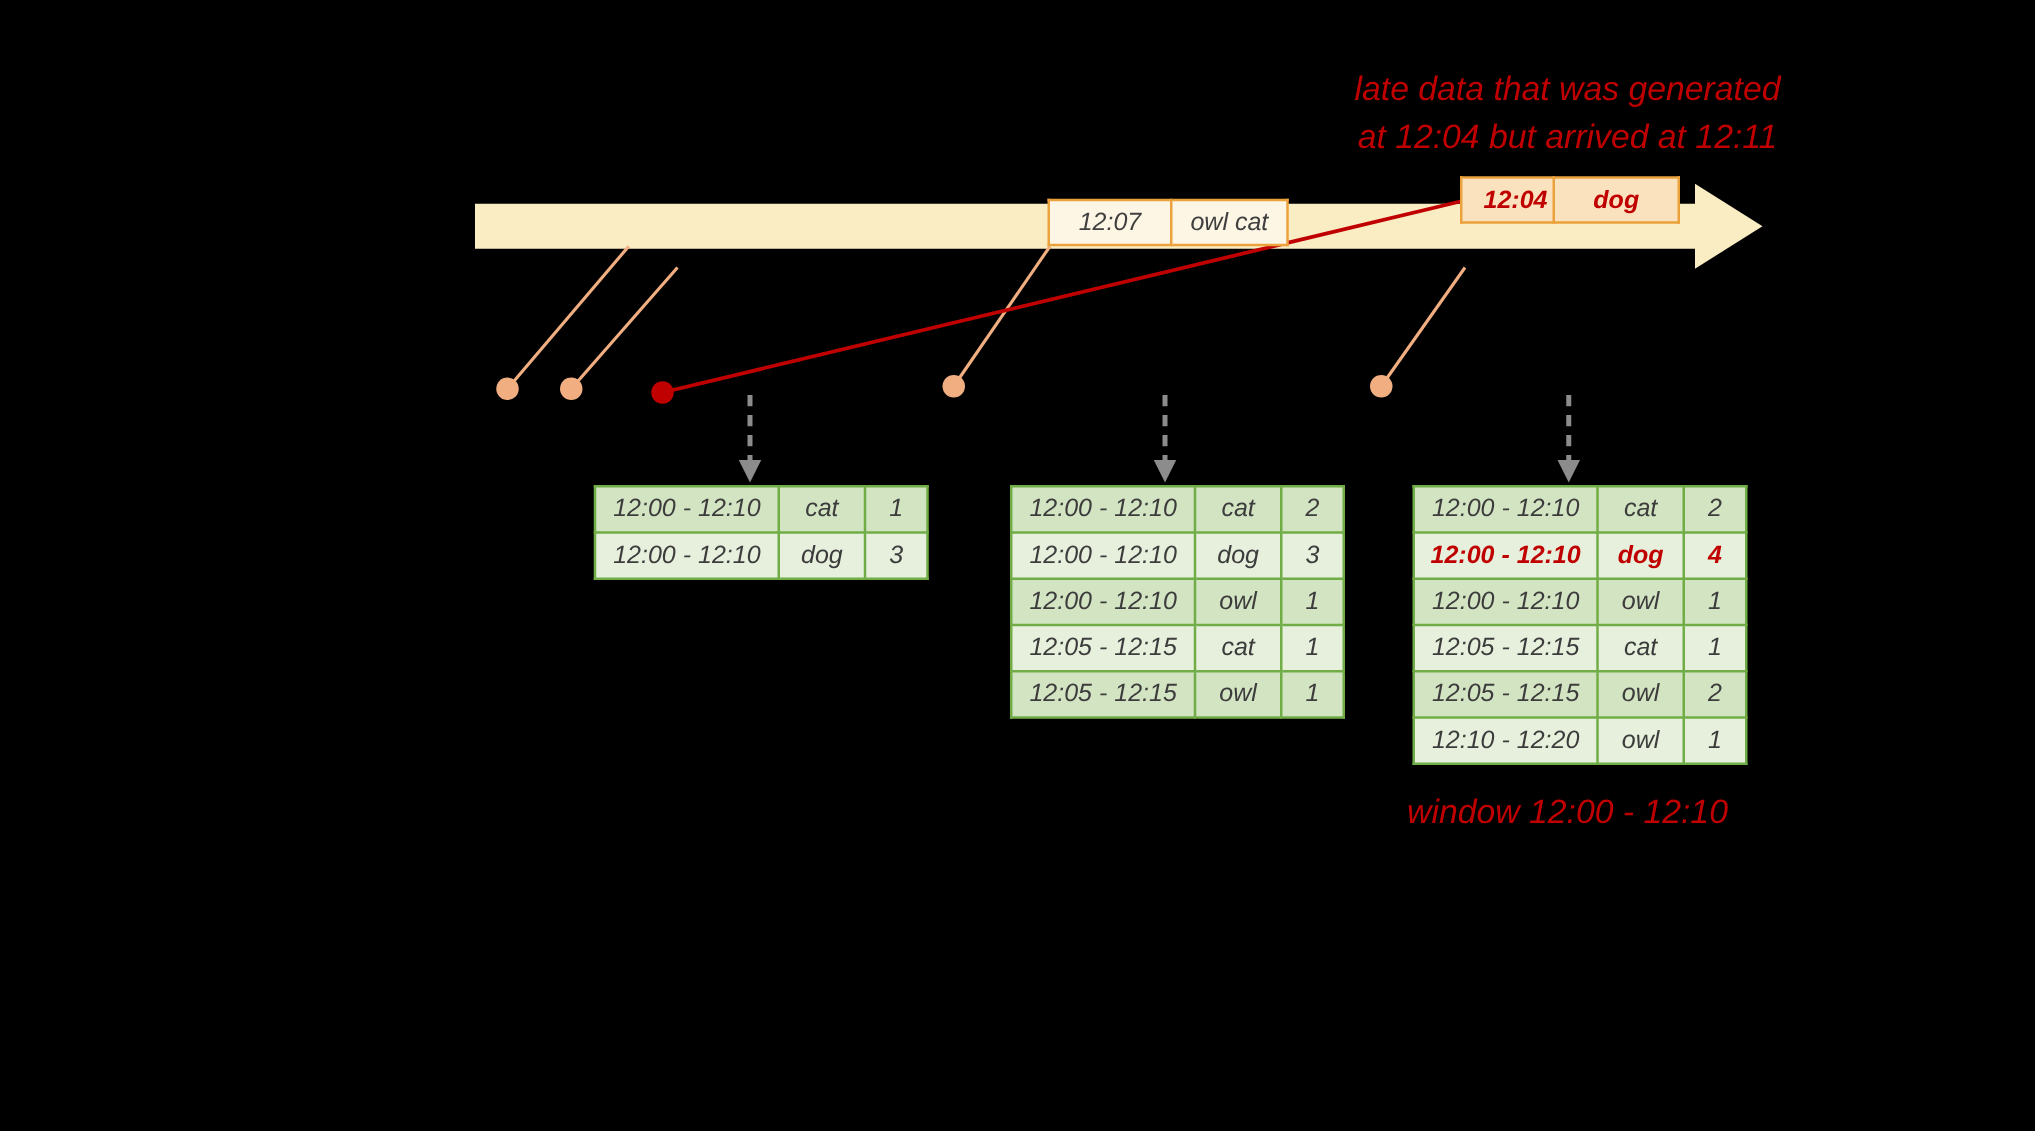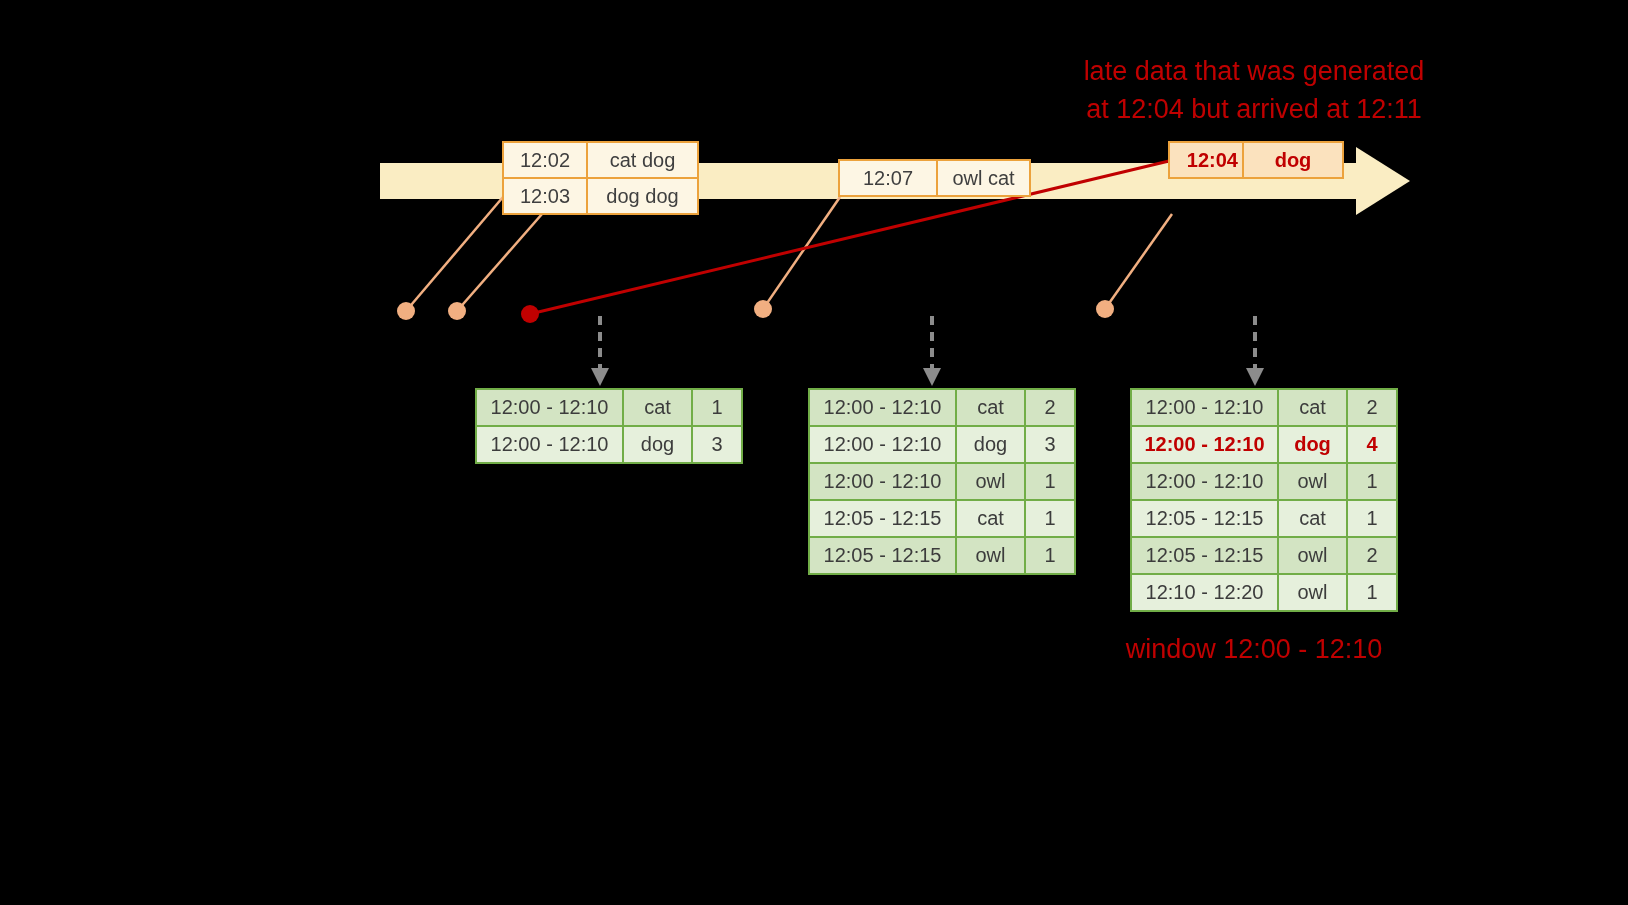--- a/index.html
+++ b/index.html
@@ -1,18 +1,18 @@
 <!DOCTYPE html>
 <html><head>
 <meta charset="utf-8">
 <style>
   * { margin: 0; padding: 0; box-sizing: border-box; }
   html, body { background: #000; }
   body { font-family: "Liberation Sans", sans-serif; }
-  .canvas { position: relative; width: 1628px; height: 905px; background: #000000; overflow: hidden; }
+  .canvas { position: relative; width: 1628px; height: 905px; background: #000000; overflow: hidden; font-style: italic; }
   .overlay { position: absolute; left: 0; top: 0; }
 
   table { position: absolute; border-collapse: collapse; }
 
   
   .event-table td {
     border: 2px solid #ECA23C;
     background: #FDF6E4;
     color: #3F3F3F;
     font-size: 20px;
@@ -93,32 +93,20 @@
       <line x1="1255" y1="316" x2="1255" y2="368" stroke="#8C8C8C" stroke-width="4" stroke-dasharray="9 7"></line>
       <polygon points="1246,368 1264,368 1255,386" fill="#8C8C8C"></polygon>
     </g>
   </svg>
 
   <div class="note" style="left:1028px; top:52px;">
     <div>late data that was generated</div>
     <div>at 12:04 but arrived at 12:11</div>
   </div>
 
-  <table class="event-table evt1" style="left:502px; top:141px;">
-    <tbody>
-      <tr>
-        <td class="time">12:02</td>
-        <td class="words">cat dog</td>
-      </tr>
-      <tr>
-        <td class="time">12:03</td>
-        <td class="words">dog dog</td>
-      </tr>
-    </tbody>
-  </table>
 
   <table class="event-table evt2" style="left:838px; top:159px;">
     <tbody>
       <tr>
         <td class="time">12:07</td>
         <td class="words">owl cat</td>
       </tr>
     </tbody>
   </table>
 

